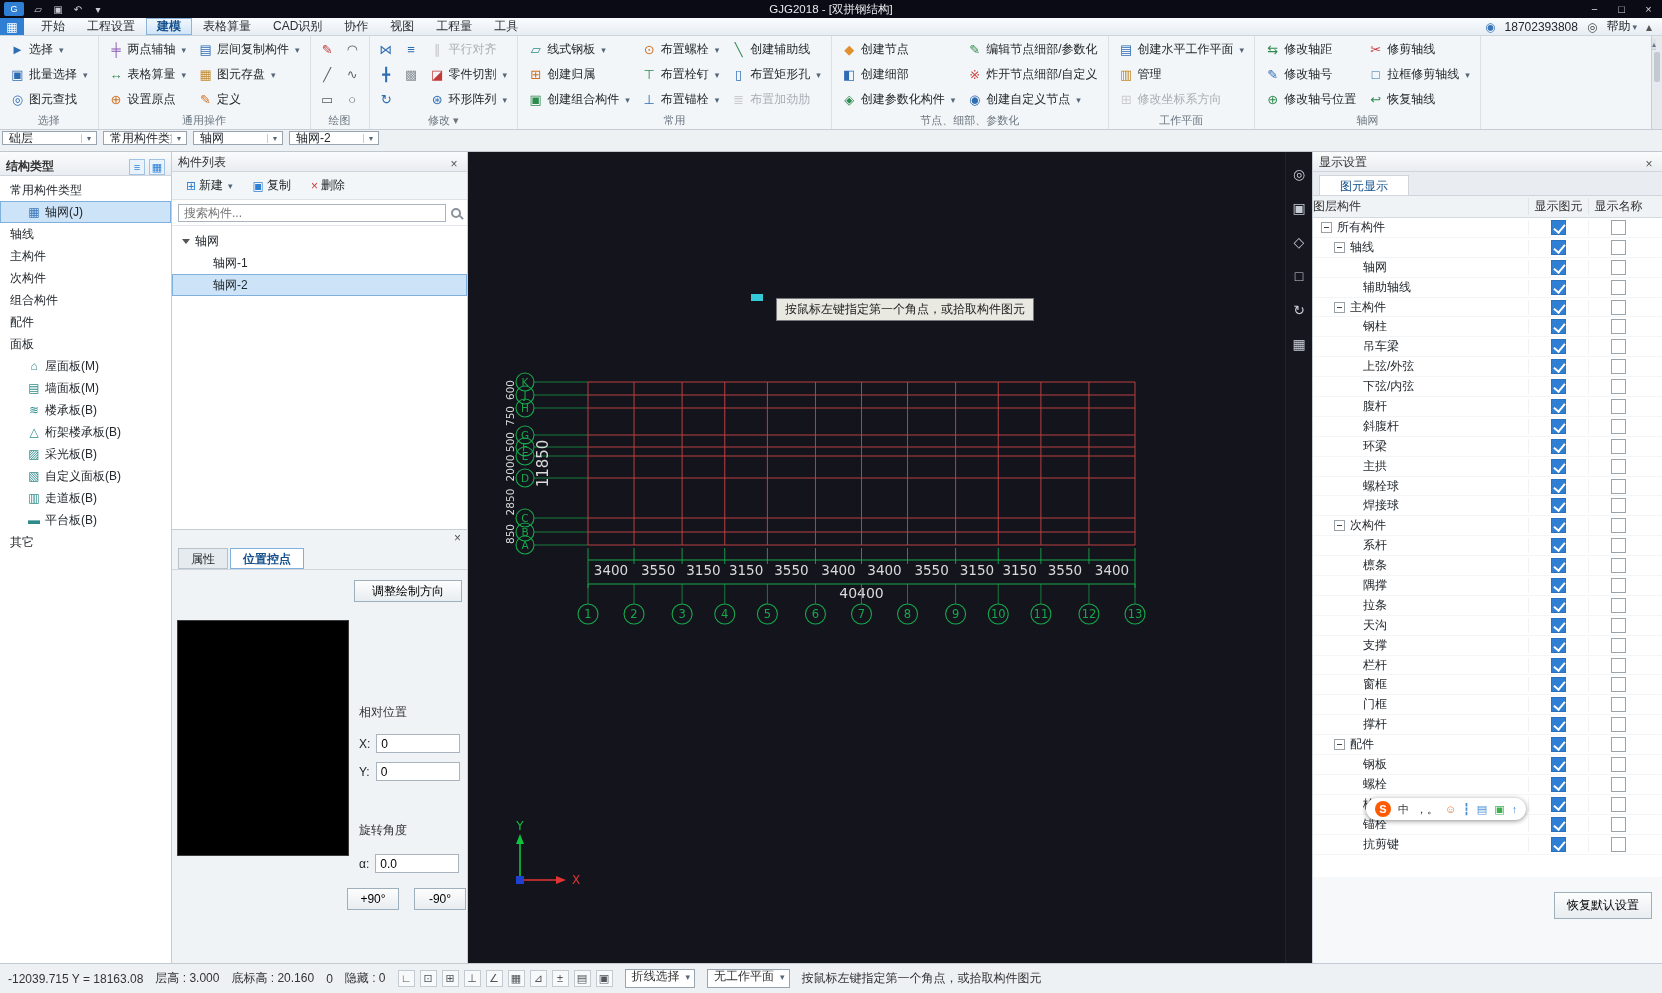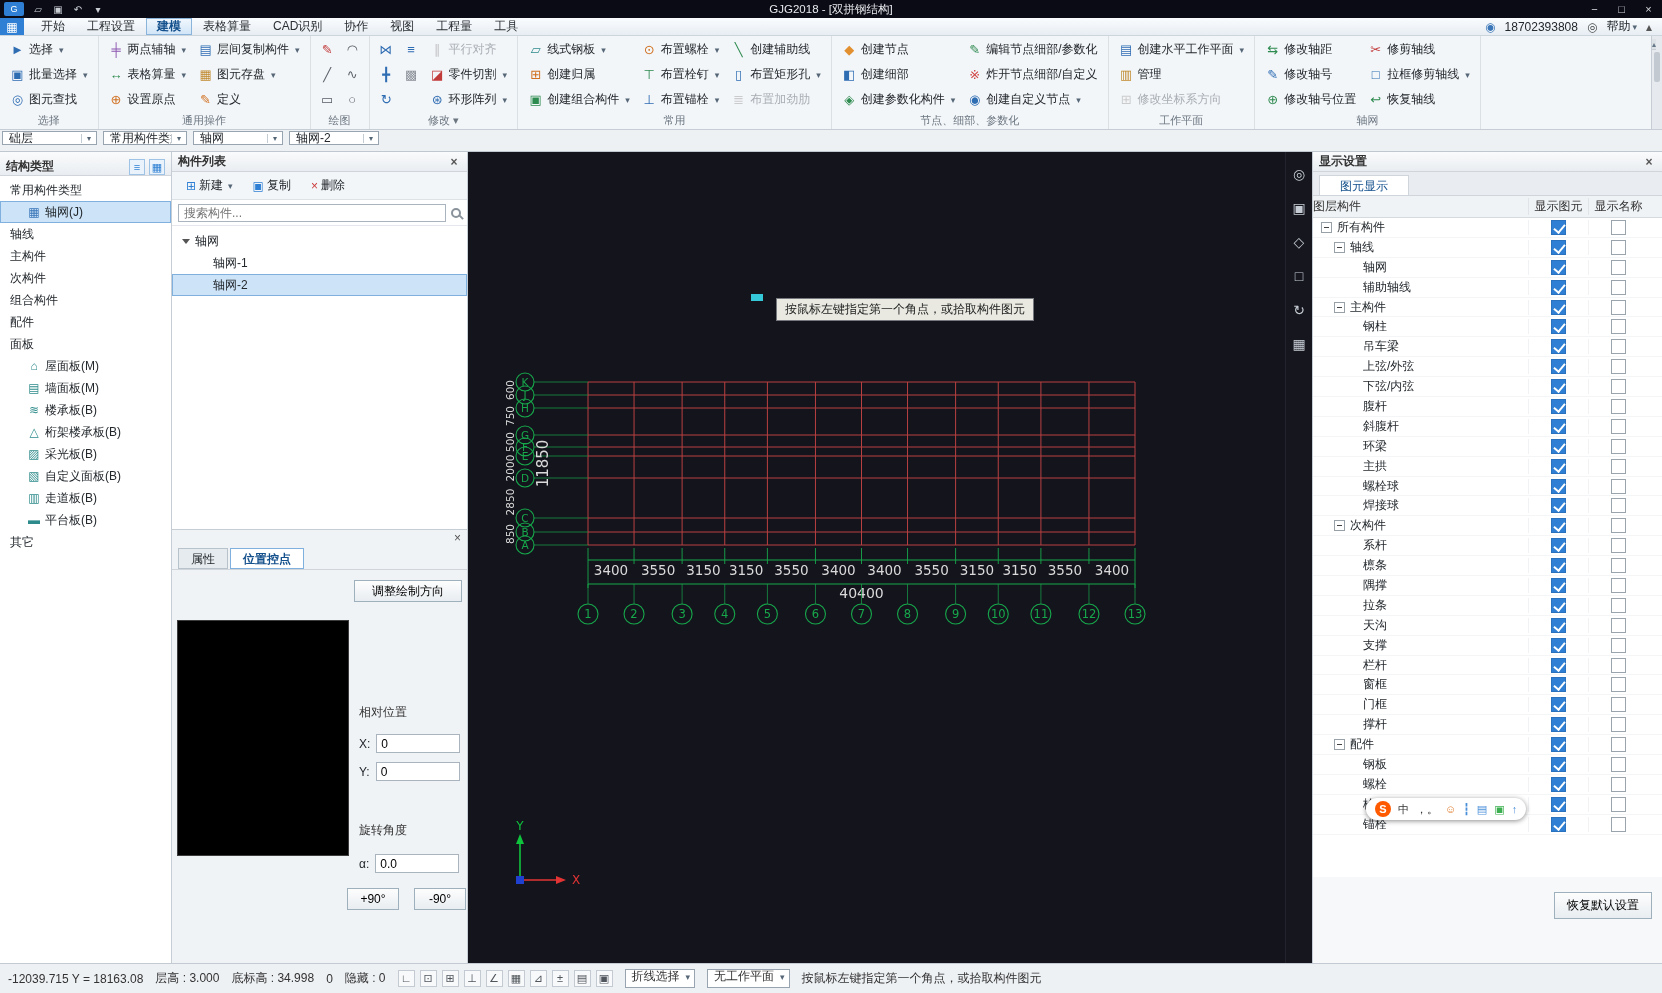--- a/index.html
+++ b/index.html
@@ -43,21 +43,21 @@
 
 
 .combos{position:absolute;left:0;top:130px;width:100%;height:22px;background:#eef1f4;border-bottom:1px solid #c0c7ce;display:flex;gap:6px;padding:1px 2px}
 .combo{background:#fff;border:1px solid #98a4af;display:flex;align-items:center;height:14px;padding-left:6px;font-size:12px}
 .combo:nth-child(1){width:95px}.combo:nth-child(2){width:84px}.combo:nth-child(3){width:90px}.combo:nth-child(4){width:90px}
 .cval{flex:1;white-space:nowrap;overflow:hidden}
 .carrow{width:15px;text-align:center;border-left:1px solid #c3ccd4;font-size:8px;color:#556}
 
 
 .main{position:absolute;left:0;top:152px;width:100%;height:811px}
-.mini-header{height:20px;display:flex;align-items:center;padding:0 6px;background:linear-gradient(#fafbfc,#e9edf1);border-bottom:1px solid #cfd5db;color:#333;font-weight:bold}
+.mini-header{height:20px;display:flex;align-items:flex-end;padding:0 6px;background:linear-gradient(#fafbfc,#e9edf1);border-bottom:1px solid #cfd5db;color:#333;font-weight:normal}
 .mini-header .close{margin-left:auto;font-size:12px;color:#555;width:14px;text-align:center}
 .panel-header{height:24px;display:flex;align-items:flex-end;padding:0 6px;background:linear-gradient(#fafbfc,#e9edf1);border-bottom:1px solid #cfd5db;font-weight:bold;color:#333}
 .ph-icons{margin-left:auto;display:flex;gap:4px}
 .hico{width:16px;height:16px;border:1px solid #9fc3e4;background:#eaf3fb;font-size:11px;line-height:14px}
 
 
 .left-panel{position:absolute;left:0;top:0;width:172px;height:100%;background:#f6f8fa;border-right:1px solid #c6cdd4}
 .ltree{padding-top:3px;background:#fff;position:absolute;top:24px;bottom:0;left:0;right:0}
 .trow{height:22px;display:flex;align-items:center;padding-left:calc(10px + var(--lvl,0)*16px);white-space:nowrap}
 .trow .ico{width:16px;font-size:12px;margin-right:3px}
@@ -1163,29 +1163,41 @@
             <span class="twisty2"></span>
             <span class="rtxt">锚栓</span>
           </span>
           <span class="ccell">
               <span class="cb cb-show checked"></span>
             </span>
           <span class="ccell">
               <span class="cb cb-name"></span>
             </span>
         </div>
+          <div class="rrow" style="--lvl: 2;">
+          <span class="rlblwrap">
+            <span class="twisty2"></span>
+            <span class="rtxt">抗剪键</span>
+          </span>
+          <span class="ccell">
+              <span class="cb cb-show checked"></span>
+            </span>
+          <span class="ccell">
+              <span class="cb cb-name"></span>
+            </span>
+        </div>
         </div>
       <button class="reset-btn">恢复默认设置</button>
     </div>
   </div>
 
   <div class="statusbar">
     <span>-12039.715  Y = 18163.08</span>
     <span><span>层高 :</span> <span>3.000</span></span>
-    <span><span>底标高 :</span> <span>34.998</span></span>
+    <span><span>底标高 :</span> <span>20.160</span></span>
     <span>0</span>
     <span><span>隐藏 :</span> <span>0</span></span>
     <span class="sb-icons">
         <span class="sb-ico ico" style="color: rgb(80, 86, 92);">∟</span>
         <span class="sb-ico ico" style="color: rgb(80, 86, 92);">⊡</span>
         <span class="sb-ico ico" style="color: rgb(80, 86, 92);">⊞</span>
         <span class="sb-ico ico" style="color: rgb(80, 86, 92);">⊥</span>
         <span class="sb-ico ico" style="color: rgb(80, 86, 92);">∠</span>
         <span class="sb-ico ico" style="color: rgb(80, 86, 92);">▦</span>
         <span class="sb-ico ico" style="color: rgb(80, 86, 92);">⊿</span>

